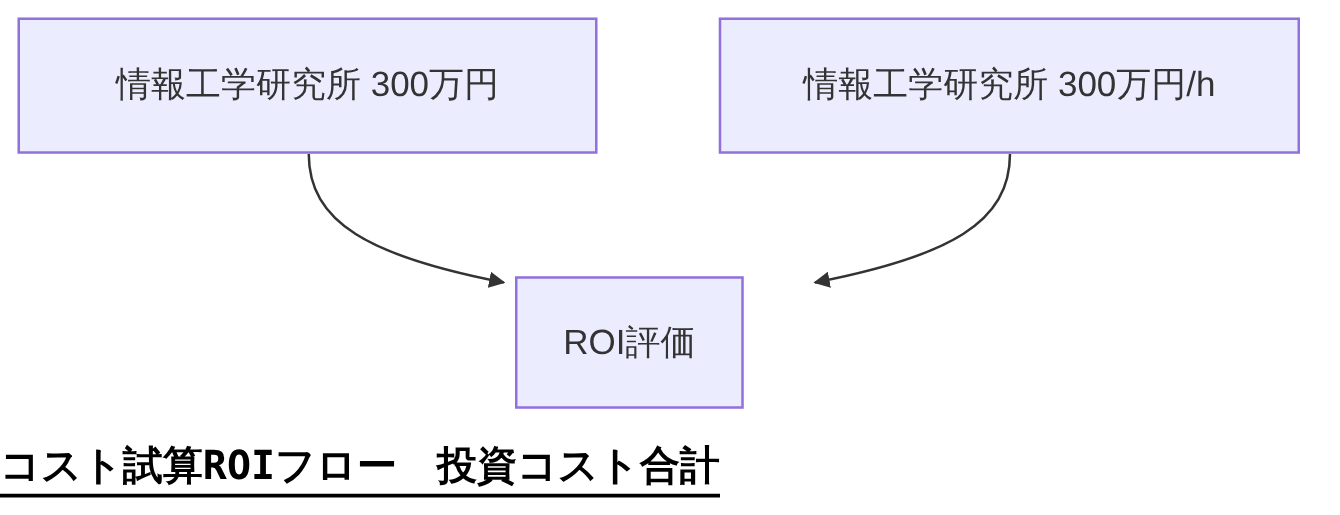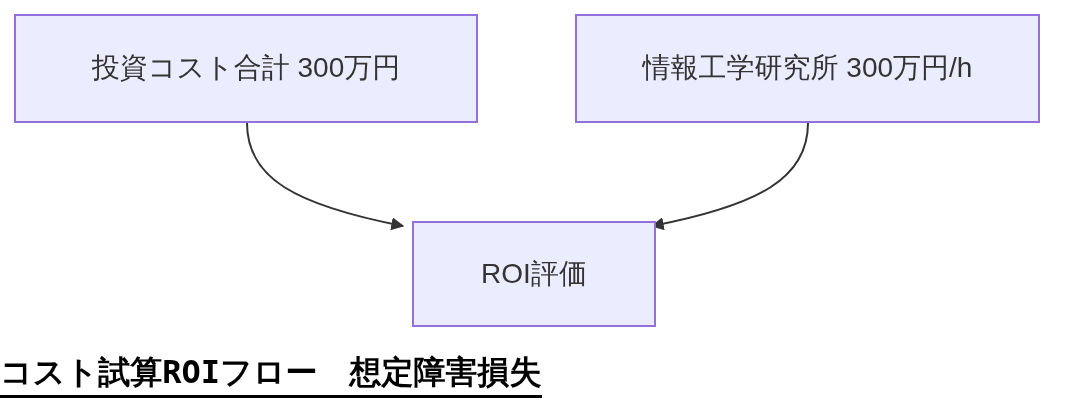--- a/index.html
+++ b/index.html
@@ -39,21 +39,21 @@
     display: flex;
     align-items: center;
     justify-content: center;
     text-align: center;
     color: var(--node-text, #333333);
     font-size: 28px;
     line-height: 1.3;
   }
   .node-cost { left: 14px;  top: 14px;  width: 464px; height: 109px; }
   .node-loss { left: 575px; top: 14px;  width: 465px; height: 109px; }
-  .node-roi  { left: 412px; top: 221px; width: 244px; height: 106px; }
+  .node-roi  { left: 412px; top: 221px; width: 183px; height: 106px; }
   .caption {
     position: absolute;
     left: 0px;
     top: 352px;
     font-family: "DejaVu Sans Mono", "Liberation Mono", monospace;
     font-weight: bold;
     font-size: 32px;
     line-height: 40px;
     color: var(--caption-text, #000000);
   }
@@ -73,28 +73,28 @@
     <defs>
       <marker id="arrowhead" viewBox="0 0 10 10" refX="9" refY="5" markerUnits="userSpaceOnUse" markerWidth="13" markerHeight="13" orient="auto">
         <path d="M0,0 L10,5 L0,10 z" fill="#333333"></path>
       </marker>
     </defs>
     <path class="edge" d="M247,123 C247,178 295,205 403,226" marker-end="url(#arrowhead)" stroke="#333333"></path>
     <path class="edge" d="M808,123 C808,178 760,205 652,226" marker-end="url(#arrowhead)" stroke="#333333"></path>
   </svg>
 
   <div class="node node-cost">
-    <span>投資コスト合計 300万円</span>
+    <span>情報工学研究所 300万円</span>
   </div>
 
   <div class="node node-loss">
     <span>情報工学研究所 300万円/h</span>
   </div>
 
   <div class="node node-roi">
     <span>ROI評価</span>
   </div>
 
   <div class="caption">
-    <span class="caption-text">コスト試算ROIフロー　想定障害損失</span>
+    <span class="caption-text">コスト試算ROIフロー　投資コスト合計</span>
   </div>
 
 </div>
 
 </body></html>

